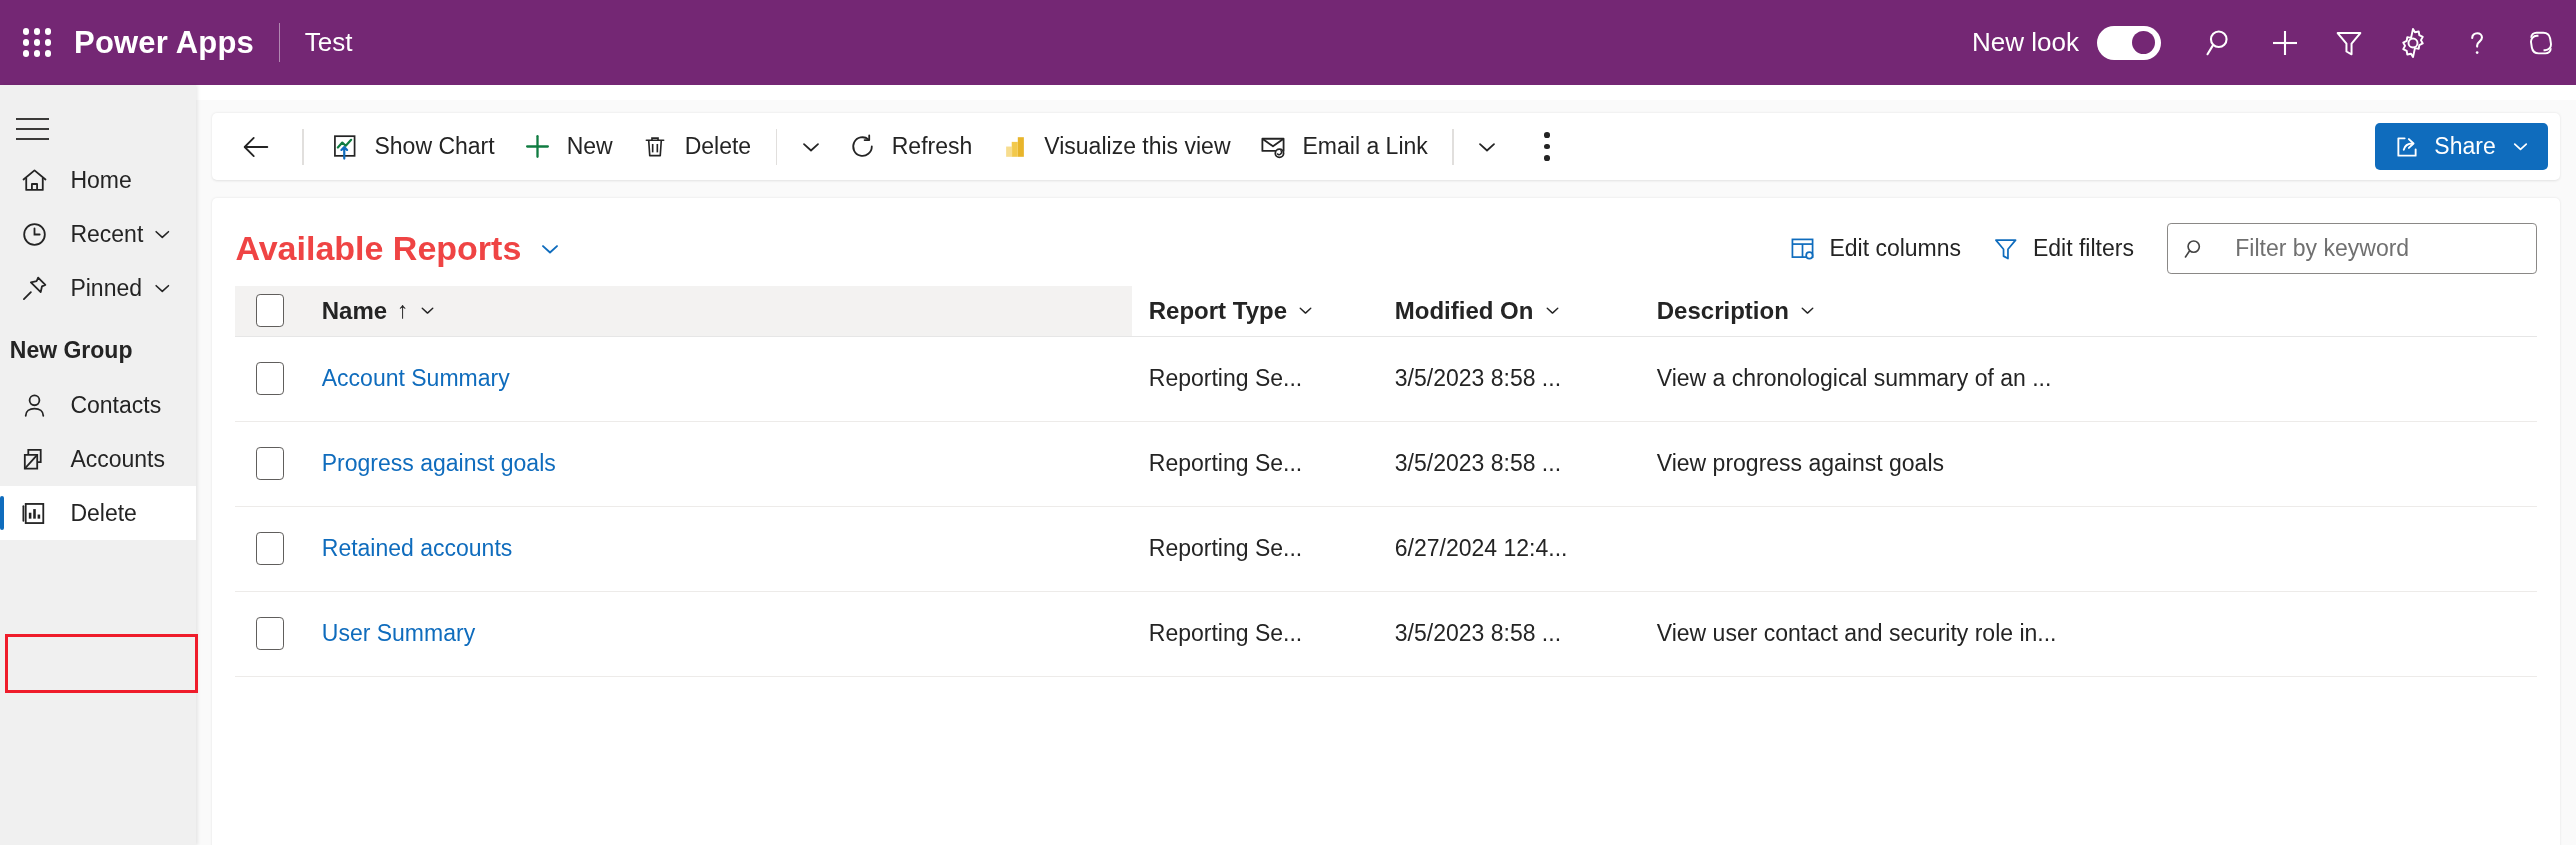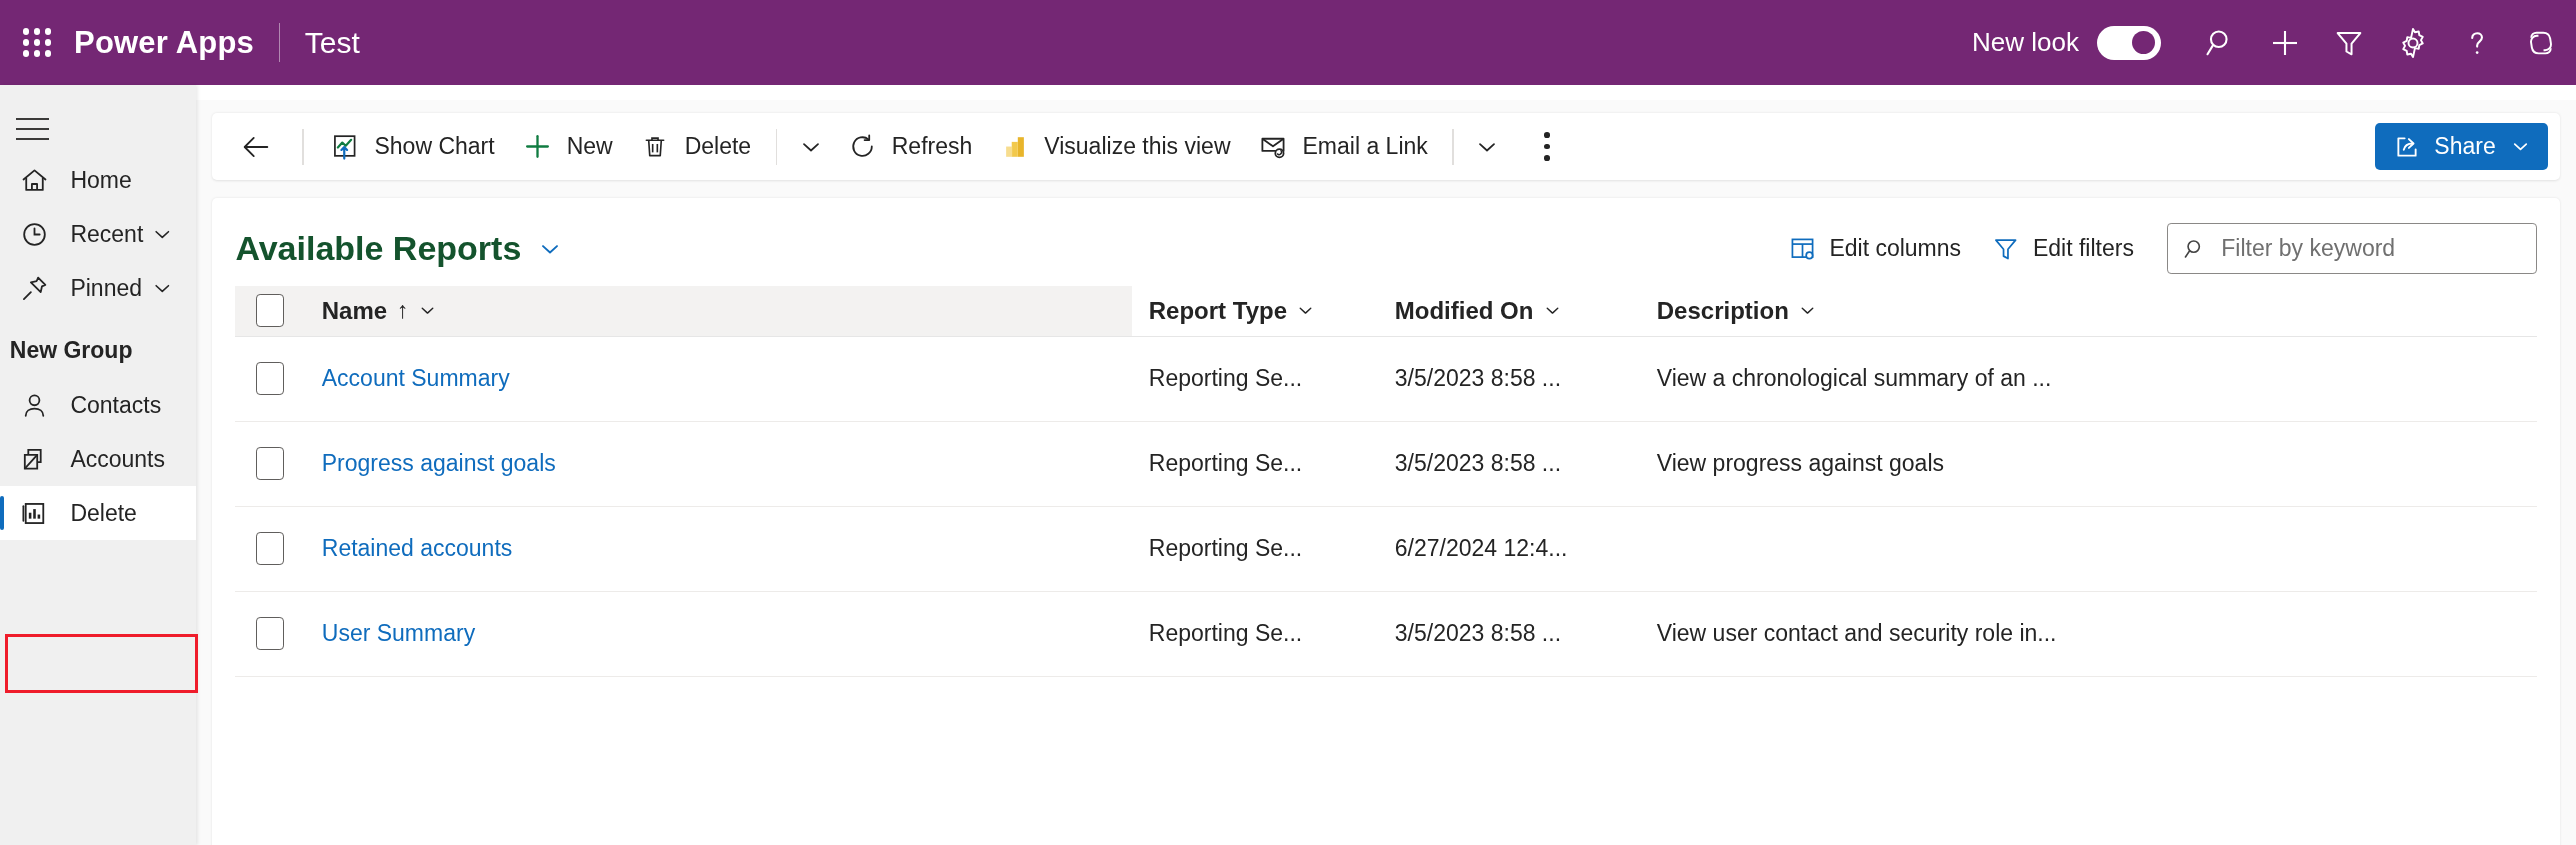--- a/index.html
+++ b/index.html
@@ -25,21 +25,21 @@
   }
   .waffle i { background: #ffffff; border-radius: 50%; display: block; }
   .brand {
     color: #ffffff; font-size: 31px; font-weight: 600;
     letter-spacing: 0.2px; margin-right: 24.6px; white-space: nowrap;
   }
   .hdr-div {
     width: 1.6px; height: 39px; background: rgba(255,255,255,.45);
     margin: 0 24.6px 0 0;
   }
-  .app-name { color: #ffffff; font-size: 30px; font-weight: 400; white-space: nowrap; }
+  .app-name { color: #ffffff; font-size: 26px; font-weight: 400; white-space: nowrap; }
   .hdr-right {
     margin-left: auto; display: flex; align-items: center; height: 100%;
     padding-right: 3px;
   }
   .newlook-label { color: #ffffff; font-size: 26px; margin-right: 18px; white-space: nowrap; }
   .toggle {
     width: 64px; height: 34px; border-radius: 17px; background: #ffffff;
     position: relative; cursor: pointer; margin-right: 28px;
   }
   .toggle::after {
@@ -138,37 +138,37 @@
   
   .grid-card {
     margin-top: 18px; background: #ffffff; border-radius: 4.9px;
     box-shadow: 0 0.8px 2.5px rgba(0,0,0,.10);
     height: 655px; padding: 0 23px; position: relative;
   }
   .view-header {
     height: 88px; display: flex; align-items: center; padding-top: 13px;
   }
   .view-title {
-    font-size: 34px; font-weight: 600; color: #14532d;
+    font-size: 34px; font-weight: 600; color: #ef4444;
     display: flex; align-items: center; cursor: pointer; white-space: nowrap;
   }
   .view-title .chev { margin-left: 14.7px; display: flex; }
   .vh-right { margin-left: auto; display: flex; align-items: center; }
   .vh-btn {
     display: flex; align-items: center; height: 46px; padding: 0 14.7px;
     cursor: pointer; color: #242424; font-size: 23px; white-space: nowrap;
   }
   .vh-btn .ico {
     width: 31px; height: 31px; margin-right: 11.5px; display: flex;
     align-items: center; justify-content: center; flex: none;
   }
   .search-box {
     margin-left: 18px; width: 370px; height: 51px;
     border: 0.8px solid #8a8886; border-radius: 4.1px;
-    display: flex; align-items: center; padding: 0 14.7px; background: #fff;
+    display: flex; align-items: center; padding: 0 14.7px; background: #fff; gap: 14px;
   }
   .search-box .ico { width: 28px; height: 28px; margin-right: 13px; display: flex; align-items: center; justify-content: center; }
   .search-box input {
     border: none; outline: none; font-size: 23px; color: #242424;
     font-family: "Liberation Sans", sans-serif; background: transparent; width: 100%;
   }
   .search-box input::placeholder { color: #707070; }
 
   
   table.grid { width: 100%; border-collapse: collapse; table-layout: fixed; }

